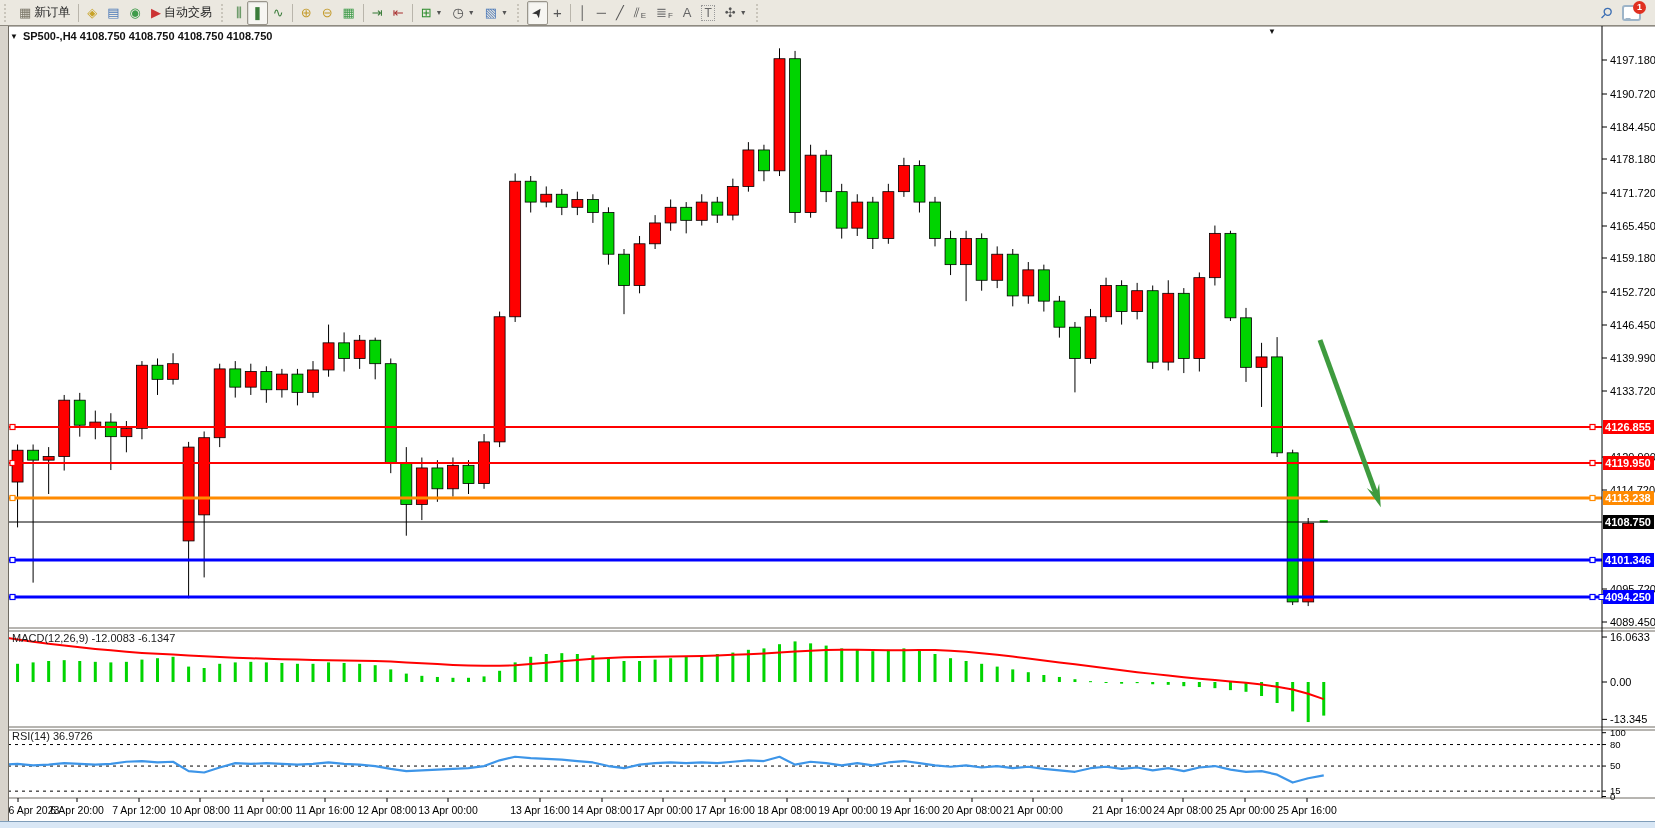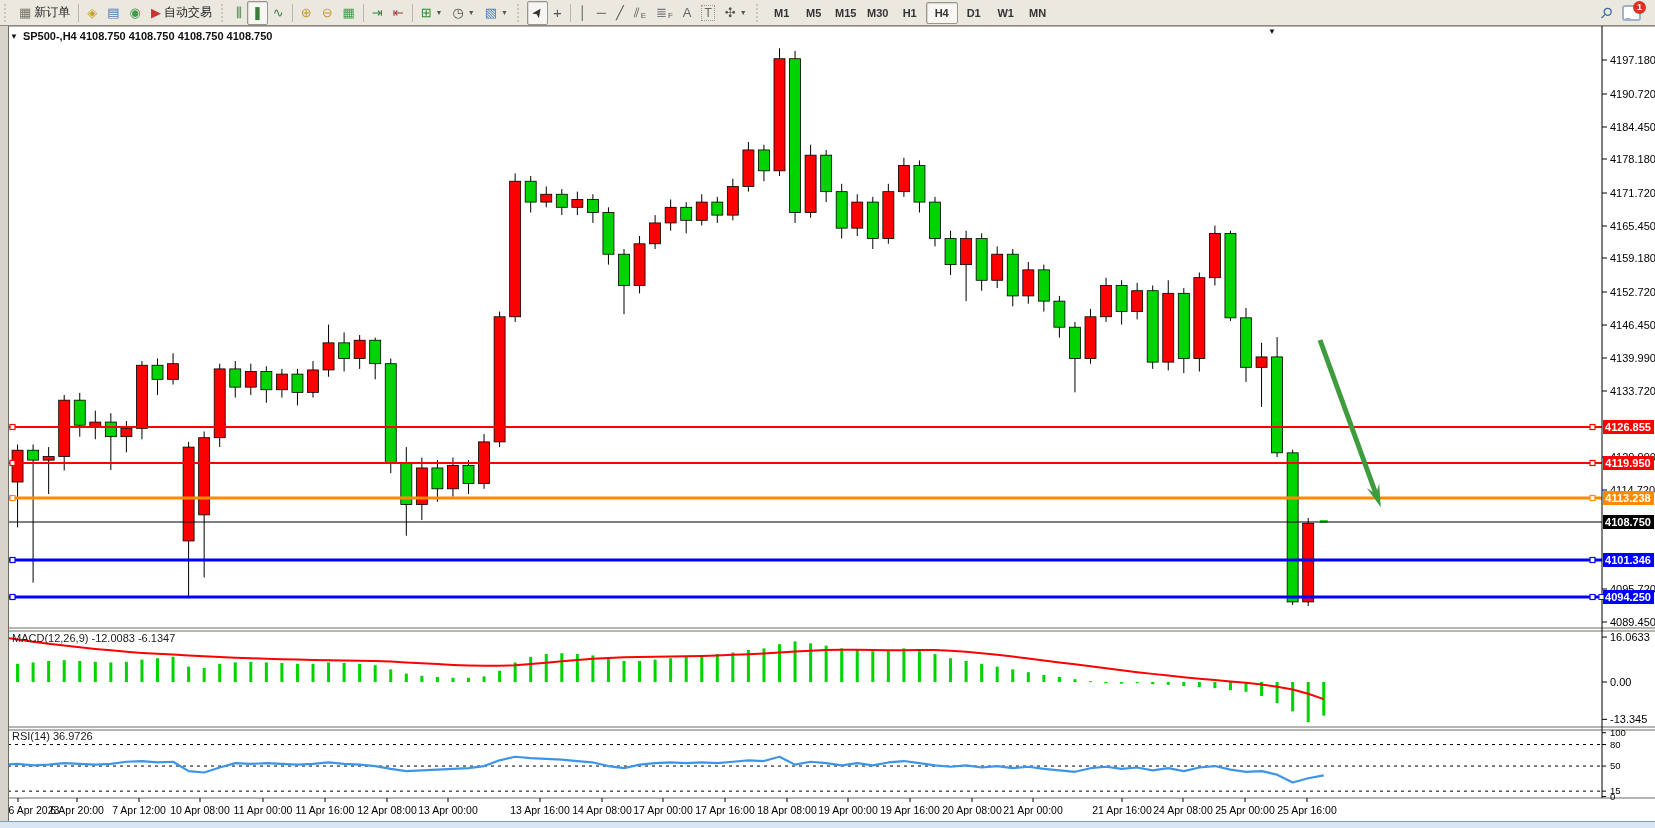--- a/index.html
+++ b/index.html
@@ -127,31 +127,20 @@
       <span style="color:#666;font-size:13px">A</span>
       </div>
     <div class="tb-btn">
       <span style="color:#666;font-size:12px;border:1px dotted #999;padding:0 2px">T</span>
       </div>
     <div class="tb-btn">
       <span class="g" style="color:#555">✣</span>
       <span class="dd">▼</span>
       </div>
     <span class="tb-handle"></span>
-    <div id="tf-group" style="display:flex">
-        <div class="tf-btn">M1</div>
-        <div class="tf-btn">M5</div>
-        <div class="tf-btn">M15</div>
-        <div class="tf-btn">M30</div>
-        <div class="tf-btn">H1</div>
-        <div class="tf-btn sel">H4</div>
-        <div class="tf-btn">D1</div>
-        <div class="tf-btn">W1</div>
-        <div class="tf-btn">MN</div>
-      </div>
     <div id="tb-right">
       <span style="color:#3d6fb4;font-size:15px;transform:rotate(45deg);display:inline-block">⚲</span>
       <span class="bubble">
         <span class="badge">1</span>
       </span>
     </div>
   </div>
 
   <div id="chart-wrap">
     <svg id="chart" width="1655" height="802">

